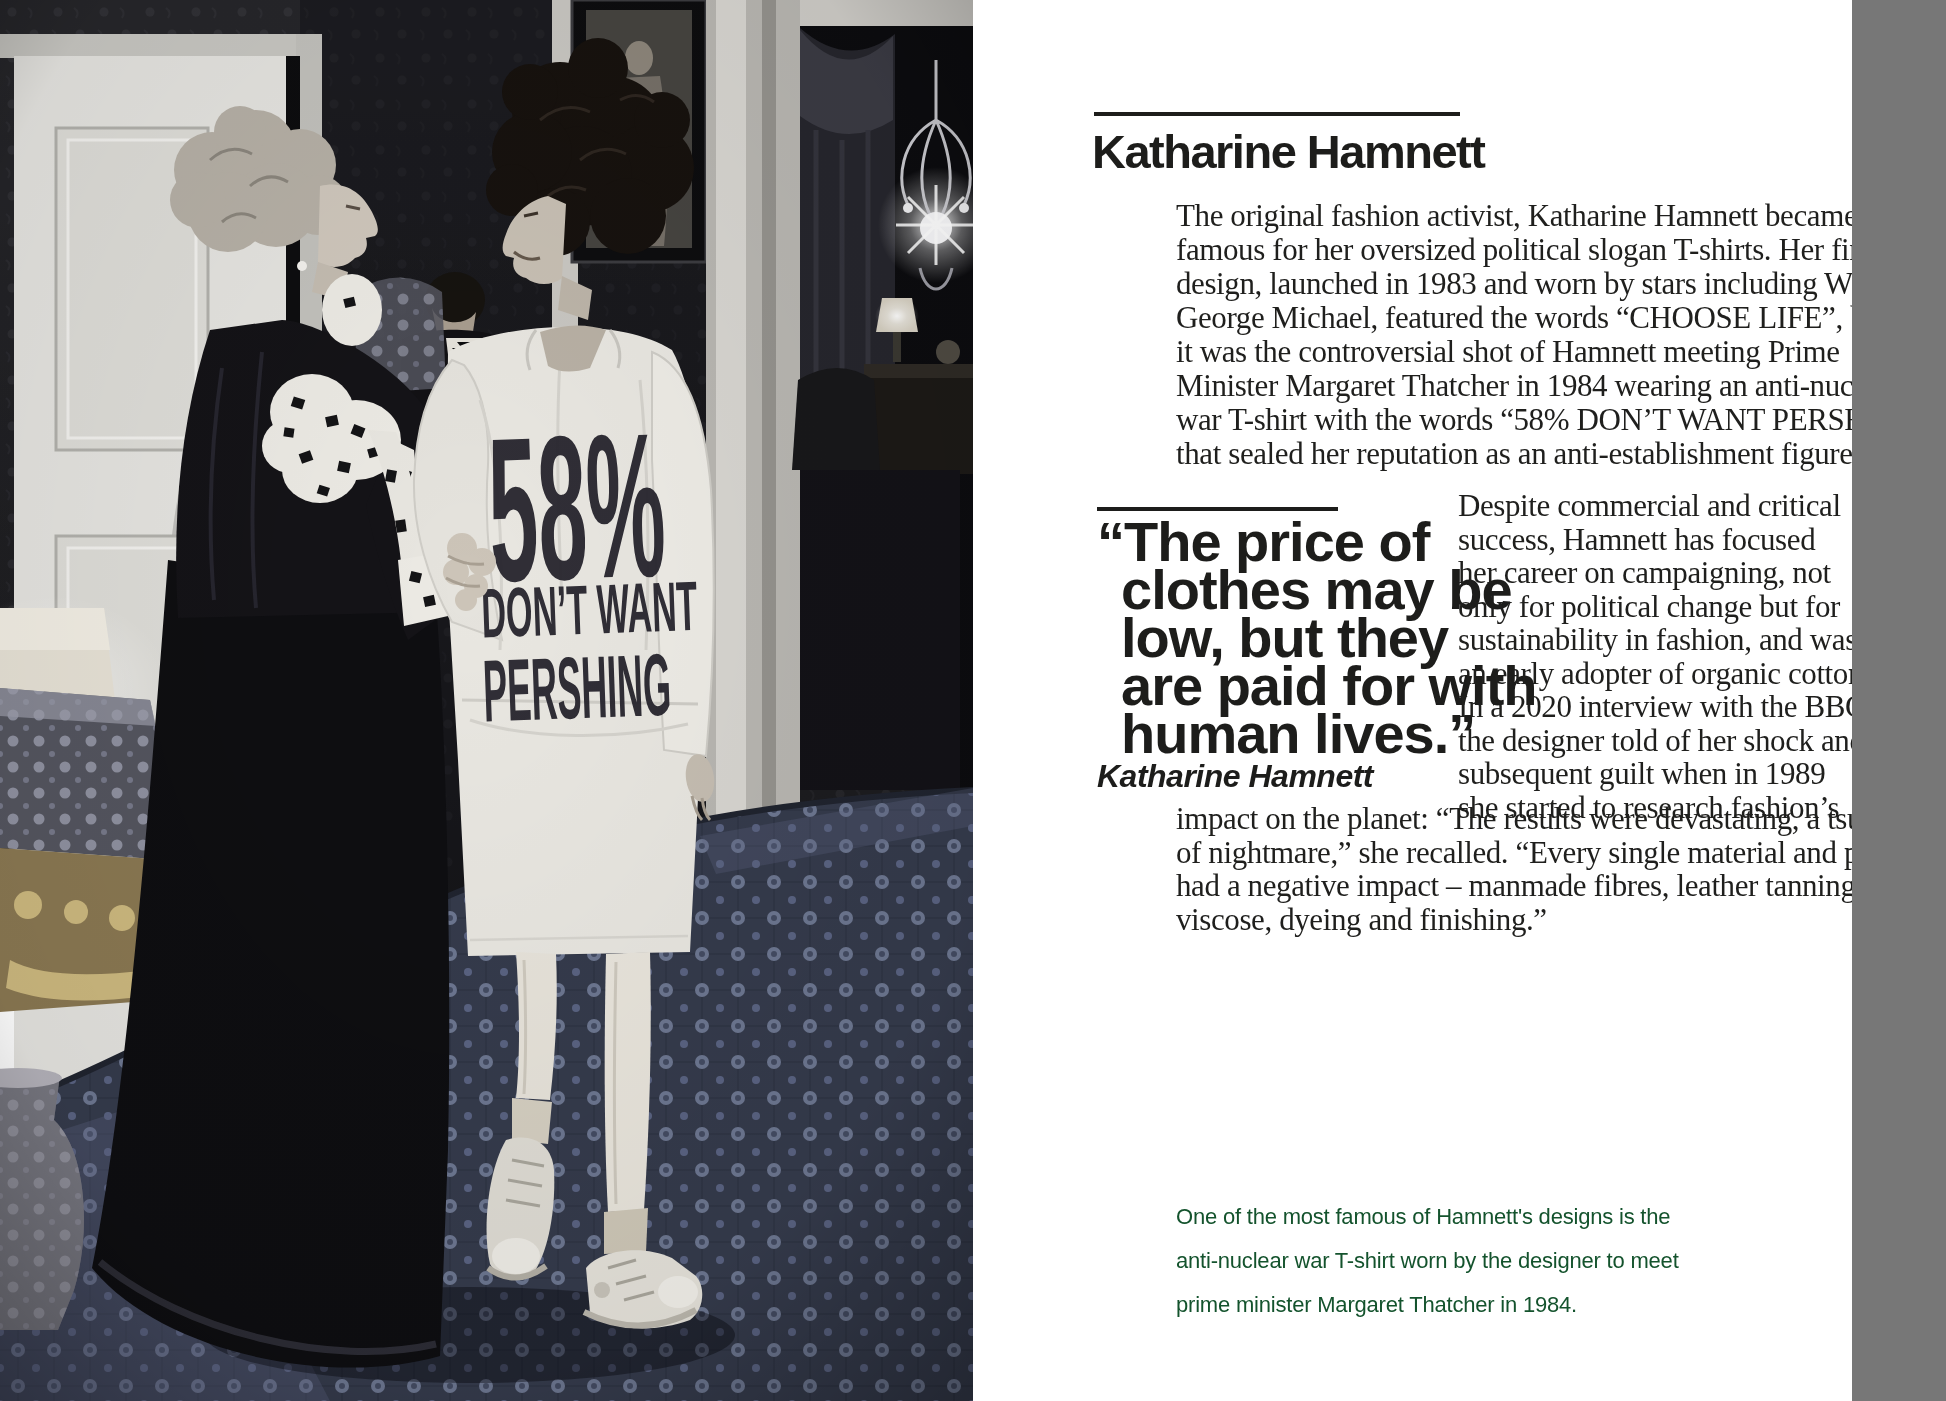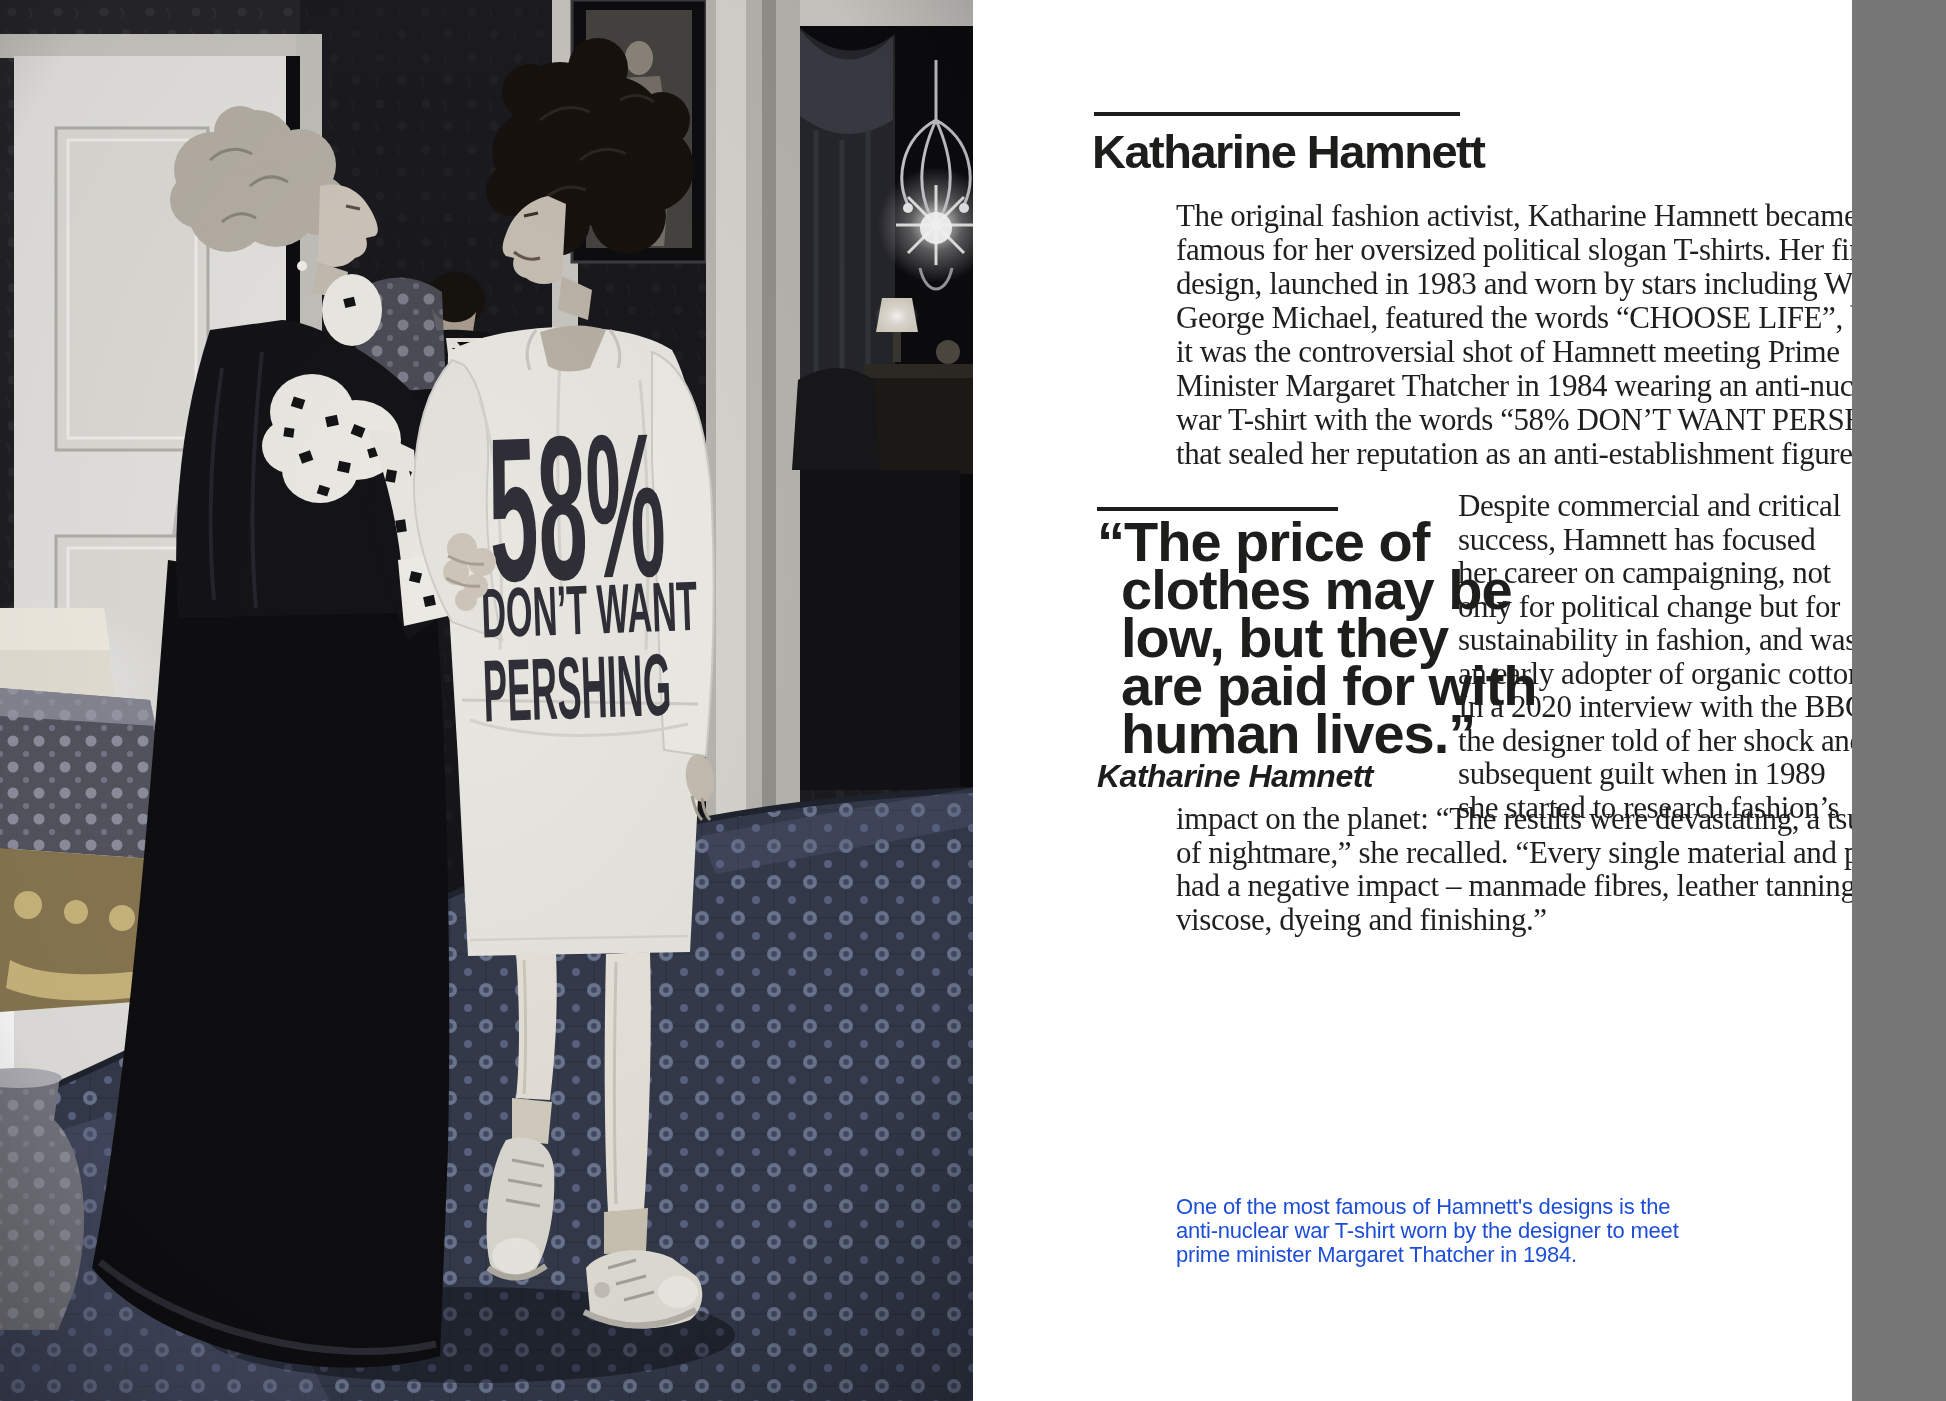--- a/index.html
+++ b/index.html
@@ -14,21 +14,21 @@
   .page-num{position:absolute;left:1866px;top:103px;font-size:22px;color:#1d1d1b;}
   .serif{font-family:"Liberation Serif",serif;font-size:31px;letter-spacing:-0.4px;white-space:pre;color:#1f1f1d;}
   .intro{position:absolute;left:1176px;top:199px;line-height:34px;}
   .col-right{position:absolute;left:1458px;top:489px;line-height:33.5px;}
   .contin{position:absolute;left:1176px;top:802px;line-height:33.5px;}
   .closing{position:absolute;left:1176px;top:989px;line-height:33.5px;}
   .quote-rule{position:absolute;left:1097px;top:507px;width:241px;height:4px;background:#1d1d1b;}
   .pull-quote{position:absolute;left:1121px;top:518px;font-size:56px;line-height:48px;
     font-weight:700;letter-spacing:-1px;white-space:pre;text-indent:-24px;color:#1d1d1b;}
   .attribution{position:absolute;left:1097px;top:758px;font-size:32px;font-weight:700;font-style:italic;letter-spacing:-0.5px;}
-  .caption{position:absolute;left:1176px;top:1195px;font-size:22px;line-height:24px;letter-spacing:-0.2px;white-space:pre;color:#1d4ed8;}
+  .caption{position:absolute;left:1176px;top:1195px;font-size:22px;line-height:44px;letter-spacing:-0.2px;white-space:pre;color:#14532d;}
   .side-label{position:absolute;left:1864px;top:1030px;font-size:22.5px;letter-spacing:0.5px;
     writing-mode:vertical-rl;color:#1d1d1b;}
   .flower{position:absolute;left:1858px;top:1233px;}
 </style>
 </head>
 <body>
 
 <div class="spread">
 
   <svg class="photo" viewBox="0 0 973 1401" preserveAspectRatio="none">

